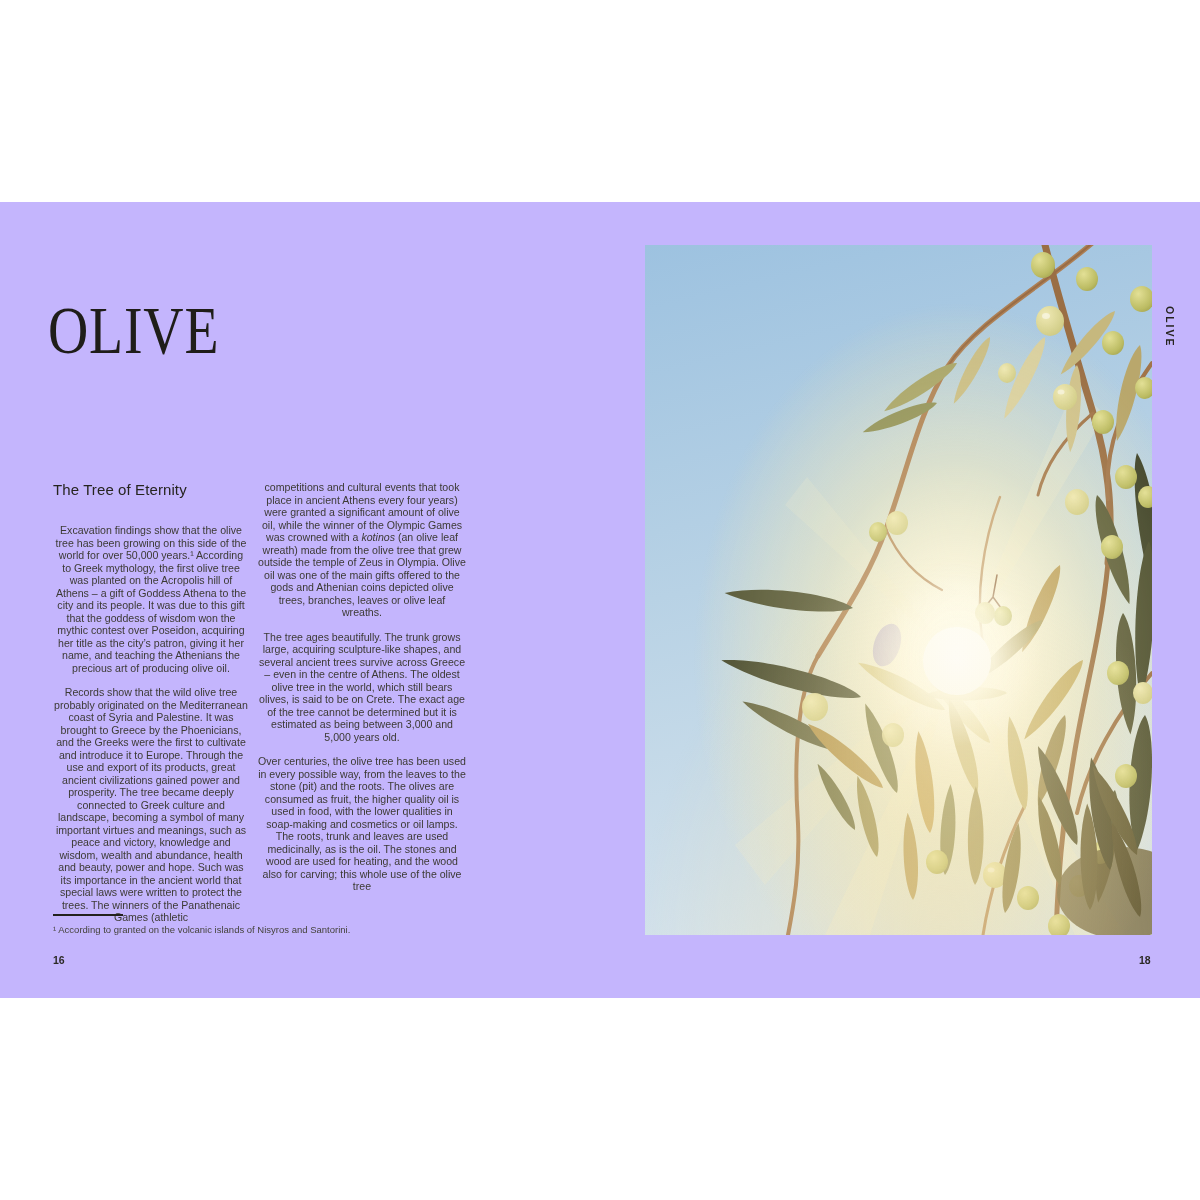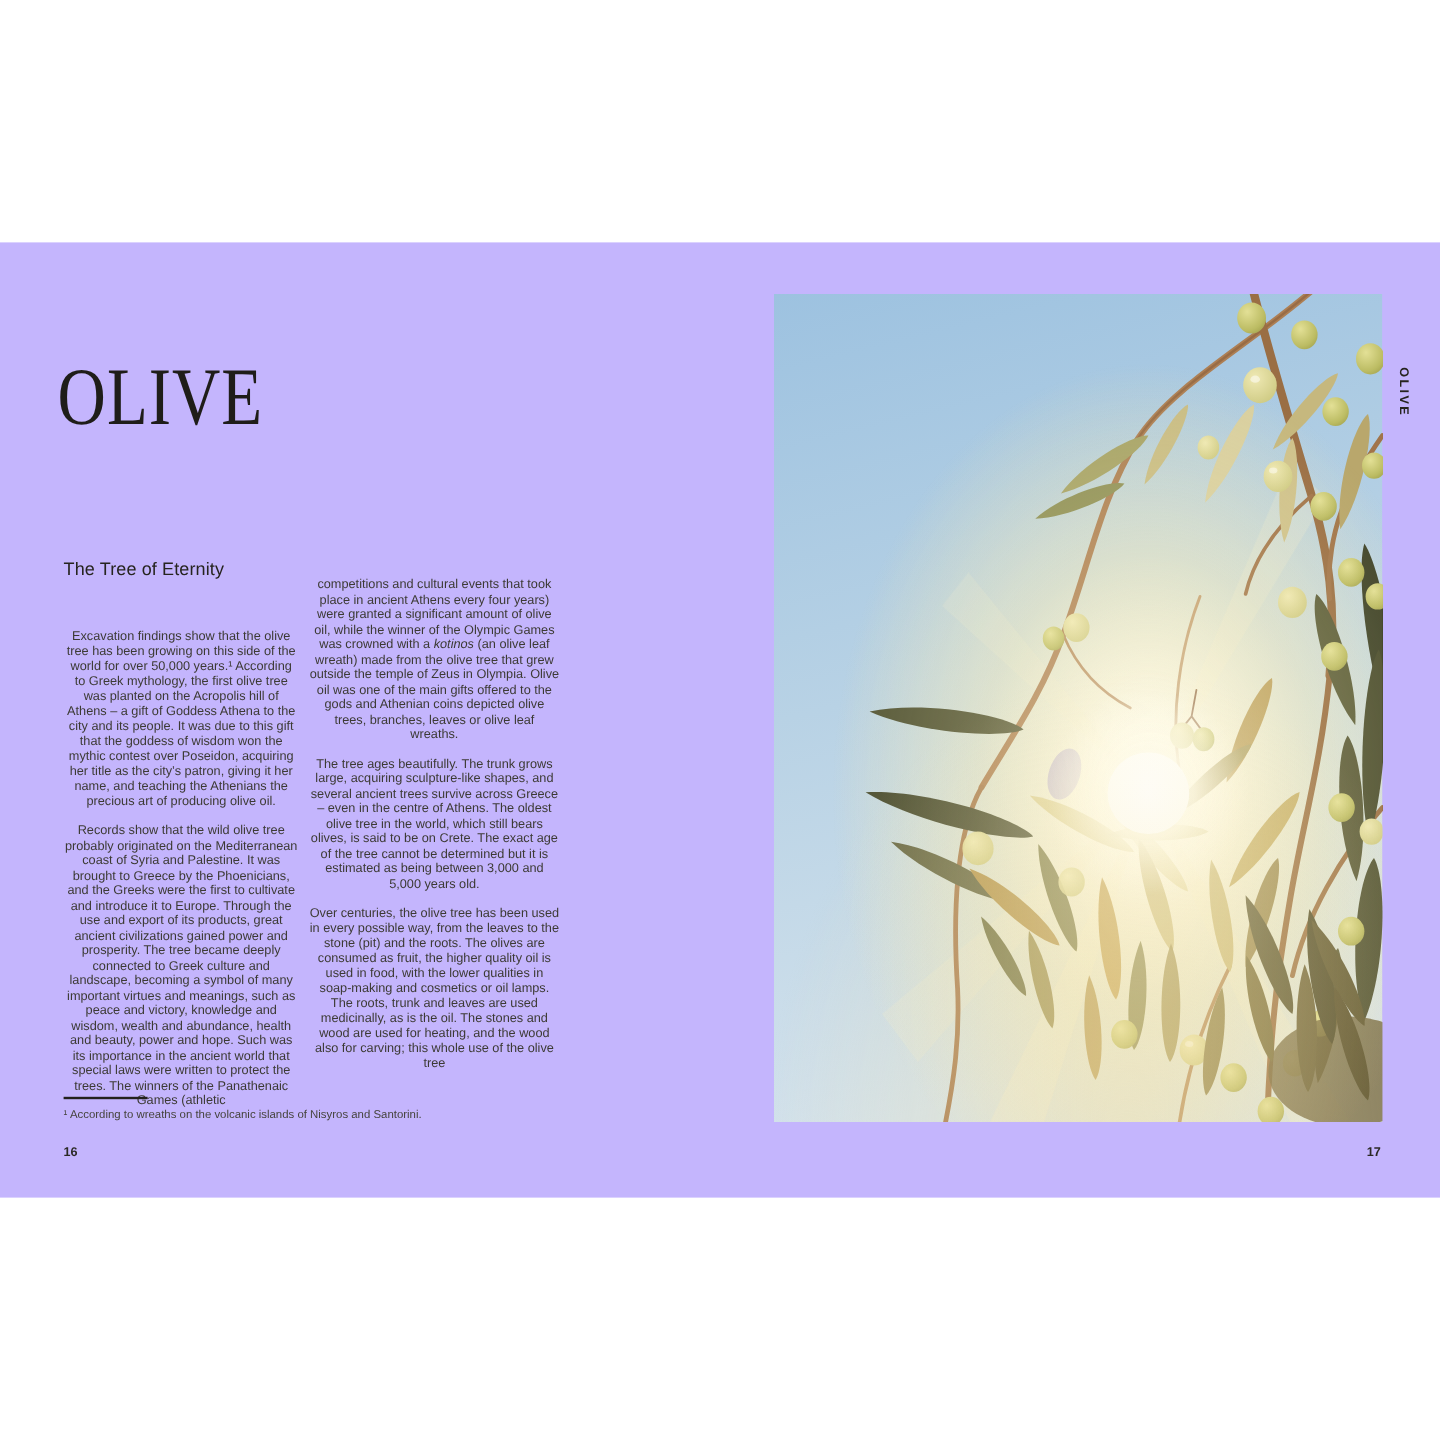--- a/index.html
+++ b/index.html
@@ -14,21 +14,21 @@
   }
   .title{
     position:absolute;left:48px;top:94px;
     font-family:"Liberation Serif", serif;
     font-size:68px;line-height:1;font-weight:400;
     letter-spacing:1px;color:#1f1d19;
     transform:scaleX(0.82);transform-origin:left top;
     white-space:nowrap;
   }
   .section-heading{
-    position:absolute;left:53px;top:264px;
+    position:absolute;left:53px;top:279px;
     font-size:15px;color:#26241f;letter-spacing:0.1px;
   }
   .col{
     position:absolute;font-size:10.6px;line-height:12.5px;color:#3c3a34;
     text-align:center;
   }
   .col p{margin:0 0 12px 0;}
   .col1{left:53px;top:322px;width:196px;}
   .col2{left:258px;top:279px;width:208px;}
   .col em{font-style:italic;}
@@ -67,21 +67,21 @@
       <p>Records show that the wild olive tree probably originated on the Mediterranean coast of Syria and Palestine. It was brought to Greece by the Phoenicians, and the Greeks were the first to cultivate and introduce it to Europe. Through the use and export of its products, great ancient civilizations gained power and prosperity. The tree became deeply connected to Greek culture and landscape, becoming a symbol of many important virtues and meanings, such as peace and victory, knowledge and wisdom, wealth and abundance, health and beauty, power and hope. Such was its importance in the ancient world that special laws were written to protect the trees. The winners of the Panathenaic Games (athletic</p>
     </div>
 
     <div class="col col2">
       <p><span>competitions and cultural events that took place in ancient Athens every four years) were granted a significant amount of olive oil, while the winner of the Olympic Games was crowned with a </span><em>kotinos</em><span> (an olive leaf wreath) made from the olive tree that grew outside the temple of Zeus in Olympia. Olive oil was one of the main gifts offered to the gods and Athenian coins depicted olive trees, branches, leaves or olive leaf wreaths.</span></p>
       <p>The tree ages beautifully. The trunk grows large, acquiring sculpture-like shapes, and several ancient trees survive across Greece – even in the centre of Athens. The oldest olive tree in the world, which still bears olives, is said to be on Crete. The exact age of the tree cannot be determined but it is estimated as being between 3,000 and 5,000 years old.</p>
       <p>Over centuries, the olive tree has been used in every possible way, from the leaves to the stone (pit) and the roots. The olives are consumed as fruit, the higher quality oil is used in food, with the lower qualities in soap-making and cosmetics or oil lamps. The roots, trunk and leaves are used medicinally, as is the oil. The stones and wood are used for heating, and the wood also for carving; this whole use of the olive tree</p>
     </div>
 
     <div class="footnote-rule"></div>
-    <div class="footnote">¹ According to wreaths on the volcanic islands of Nisyros and Santorini.</div>
+    <div class="footnote">¹ According to granted on the volcanic islands of Nisyros and Santorini.</div>
     <div class="pagenum pagenum-left">16</div>
   </div>
 
   <div>
     <svg class="photo" viewBox="0 0 507 690" preserveAspectRatio="none" aria-hidden="true">
       <defs>
         <linearGradient id="sky" x1="0" y1="0" x2="0.18" y2="1">
           <stop offset="0" stop-color="#9dc2e0"></stop>
           <stop offset="0.5" stop-color="#b8d2e5"></stop>
           <stop offset="1" stop-color="#d3e2ec"></stop>
@@ -226,16 +226,16 @@
       <g>
         <ellipse cx="242" cy="400" rx="13" ry="22" transform="rotate(18 242 400)" fill="#8d7ecb" opacity="0.4"></ellipse>
         <circle cx="312" cy="416" r="85" fill="url(#coreGlow)"></circle>
         <circle cx="312" cy="416" r="34" fill="#ffffff"></circle>
         <rect width="507" height="690" fill="url(#sunGlow)" opacity="0.45"></rect>
         <rect width="507" height="690" fill="url(#bottomGlow)" opacity="0.55"></rect>
       </g>
     </svg>
 
     <div class="side-label">OLIVE</div>
-    <div class="pagenum pagenum-right">17</div>
+    <div class="pagenum pagenum-right">18</div>
   </div>
 
 </div>
 
 </body></html>

